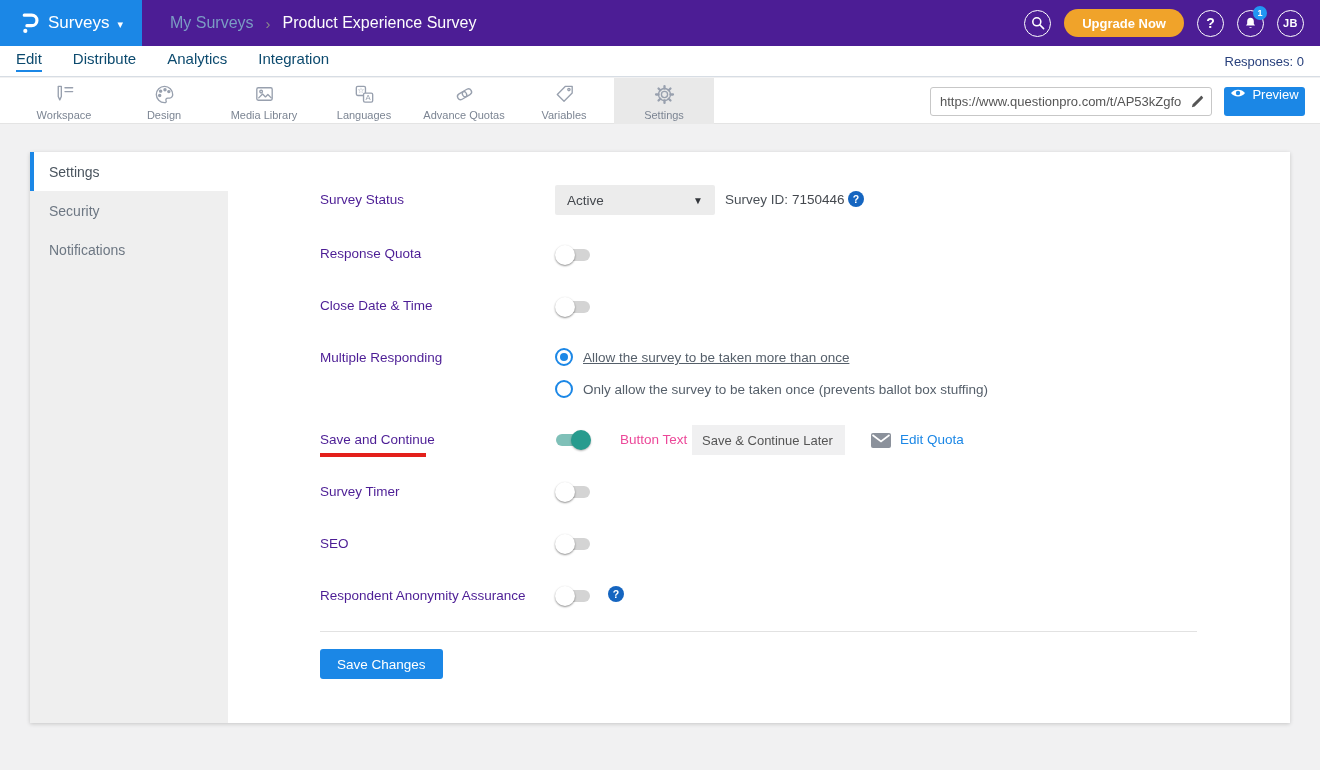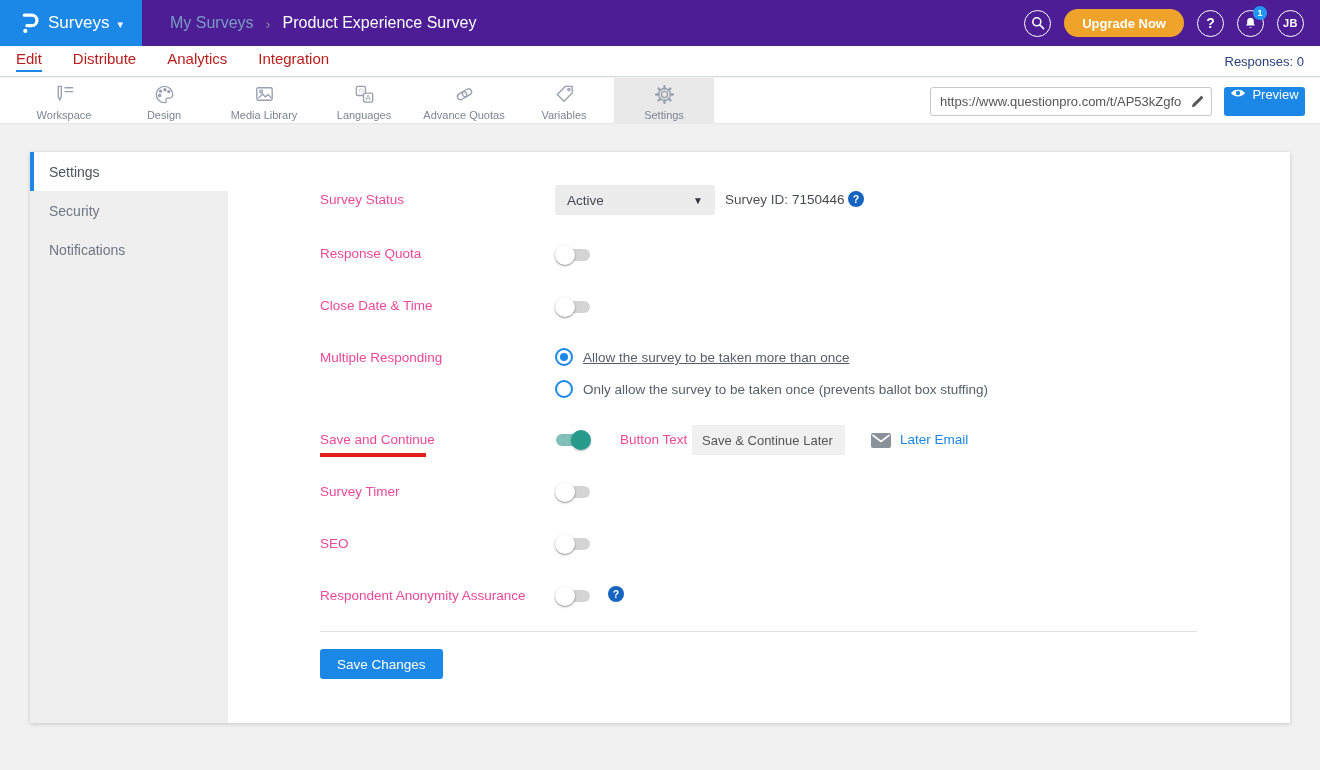--- a/index.html
+++ b/index.html
@@ -20,42 +20,42 @@
   .bc-parent { color:#7b9cc4; cursor:pointer; }
   .bc-sep { color:#8a8a8a; font-size:15px; }
   .bc-current { color:#fdfdfd; }
   .topbar-right { margin-left:auto; display:flex; align-items:center; gap:13px; padding-right:16px; }
   .circle-btn { width:27px; height:27px; border:1.6px solid #fff; border-radius:50%; display:flex; align-items:center; justify-content:center; color:#fff; font-size:14px; font-weight:bold; cursor:pointer; position:relative; }
   .upgrade-btn { height:28px; background:#f0a32a; border:none; border-radius:14px; color:#fff; font-weight:bold; font-size:13px; padding:0 18px; cursor:pointer; font-family:inherit; }
   .badge { position:absolute; top:-5px; right:-4px; min-width:14px; height:14px; background:#2196f3; border-radius:50%; color:#fff; font-size:9px; font-weight:bold; display:flex; align-items:center; justify-content:center; }
   .avatar { width:27px; height:27px; border:1.6px solid #fff; border-radius:50%; display:flex; align-items:center; justify-content:center; color:#fff; font-size:11px; font-weight:bold; letter-spacing:.5px; cursor:pointer; }
   
   .tabs-row { position:absolute; top:46px; left:0; width:1320px; height:31px; background:#fff; border-bottom:1px solid #d7dde4; display:flex; align-items:center; padding:0 16px; }
-  .tab { font-size:15px; font-weight:500; color:#b91c1c; margin-right:31px; cursor:pointer; padding-bottom:3px; border-bottom:2px solid transparent; }
+  .tab { font-size:15px; font-weight:500; color:#0c4a6e; margin-right:31px; cursor:pointer; padding-bottom:3px; border-bottom:2px solid transparent; }
   .tab.active { border-bottom-color:#1b87e6; }
   .responses { margin-left:auto; font-size:13px; color:#28407c; }
   
   .toolbar { position:absolute; top:78px; left:0; width:1320px; height:46px; background:#fff; border-bottom:1px solid #e4e4e4; }
   .tool-items { position:absolute; left:14px; top:0; height:46px; display:flex; }
   .tool-item { width:100px; height:46px; display:flex; flex-direction:column; align-items:center; justify-content:center; gap:2px; cursor:pointer; }
   .tool-item.active { background:#e9e9e9; }
   .tool-item svg { stroke:#98a0ae; fill:none; stroke-width:1.4; stroke-linecap:round; stroke-linejoin:round; }
   .tool-label { font-size:11px; color:#7c8593; }
   .url-box { position:absolute; left:930px; top:9px; width:282px; height:29px; border:1px solid #c7c7c7; border-radius:3px; background:#fff; display:flex; align-items:center; padding:0 6px 0 9px; }
   .url-input { border:none; outline:none; flex:1; font-size:13px; color:#555; font-family:inherit; background:transparent; min-width:0; }
   .url-edit { flex:0 0 auto; cursor:pointer; }
   .preview-btn { position:absolute; left:1224px; top:9px; width:81px; height:29px; background:#1b87e6; border:none; border-radius:3px; color:#fff; font-size:13px; display:flex; align-items:flex-start; justify-content:center; gap:6px; cursor:pointer; font-family:inherit; }
   
   .card { position:absolute; left:30px; top:152px; width:1260px; height:571px; background:#fff; box-shadow:0 1px 4px rgba(0,0,0,.18); }
   .side { position:absolute; left:0; top:0; width:198px; height:571px; background:#efefef; }
   .side-item { height:39px; display:flex; align-items:center; padding-left:15px; font-size:14px; color:#6d7783; cursor:pointer; border-left:4px solid transparent; }
   .side-item.active { background:#fff; border-left-color:#1b87e6; color:#4a545e; }
   
   .form { position:absolute; left:0; top:0; width:1260px; height:571px; }
-  .flabel { position:absolute; font-size:13.5px; color:#ec4899; }
+  .flabel { position:absolute; font-size:13.5px; color:#4c1d95; }
   .dropdown { position:absolute; left:525px; top:33px; width:160px; height:30px; background:#ececec; display:flex; align-items:center; padding:0 12px; font-size:13.5px; color:#44484e; cursor:pointer; border-radius:2px; }
   .dd-caret { margin-left:auto; font-size:10px; color:#33363b; }
   .sid-label { position:absolute; left:695px; top:40px; font-size:13.5px; color:#4a5057; }
   .sid-value { position:absolute; left:762px; top:40px; font-size:13.5px; color:#44484e; }
   .help-dot { position:absolute; width:16px; height:16px; border-radius:50%; background:#1565c0; color:#fff; font-size:10.5px; font-weight:bold; display:flex; align-items:center; justify-content:center; cursor:pointer; }
   
   .toggle { position:absolute; width:36px; height:20px; cursor:pointer; }
   .toggle .track { position:absolute; left:1px; top:4px; width:34px; height:12px; border-radius:6px; background:#d4d4d4; }
   .toggle .knob { position:absolute; left:0; top:0; width:20px; height:20px; border-radius:50%; background:#fff; box-shadow:0 1px 2px rgba(0,0,0,.45); }
   .toggle.on .track { background:#7fc0b8; }
@@ -262,21 +262,21 @@
         <span class="knob"></span>
     </div>
     <span class="flabel" style="left:590px; top:280px; color:#ec4899;">Button Text</span>
     <input class="btn-text-input" type="text" value="Save &amp; Continue Later" style="">
     <span class="mail-icon">
       <svg width="20" height="15" viewBox="0 0 20 15">
         <rect x="0" y="0" width="20" height="15" rx="2" fill="#8b919b"></rect>
         <path d="M1.5 2 L10 8.5 L18.5 2" stroke="#fff" stroke-width="1.6" fill="none"></path>
       </svg>
     </span>
-    <a class="edit-email" href="#">Later Email</a>
+    <a class="edit-email" href="#">Edit Quota</a>
 
     <span class="flabel" style="left:290px; top:332px;">Survey Timer</span>
     <div class="toggle" style="left:525px; top:330px;">
       <span class="track"></span>
         <span class="knob"></span>
     </div>
 
     <span class="flabel" style="left:290px; top:384px;">SEO</span>
     <div class="toggle" style="left:525px; top:382px;">
       <span class="track"></span>

